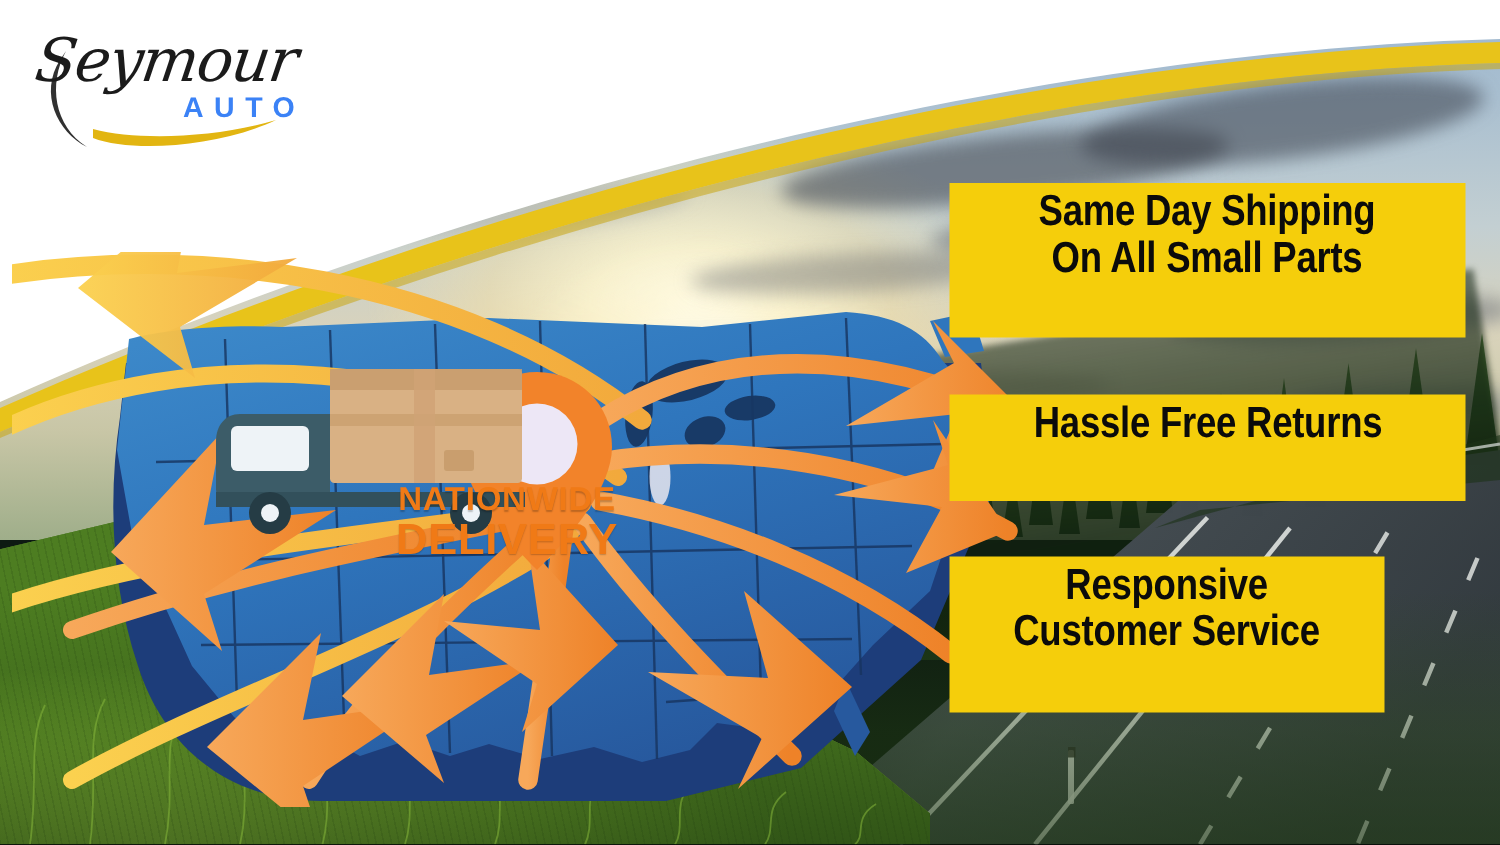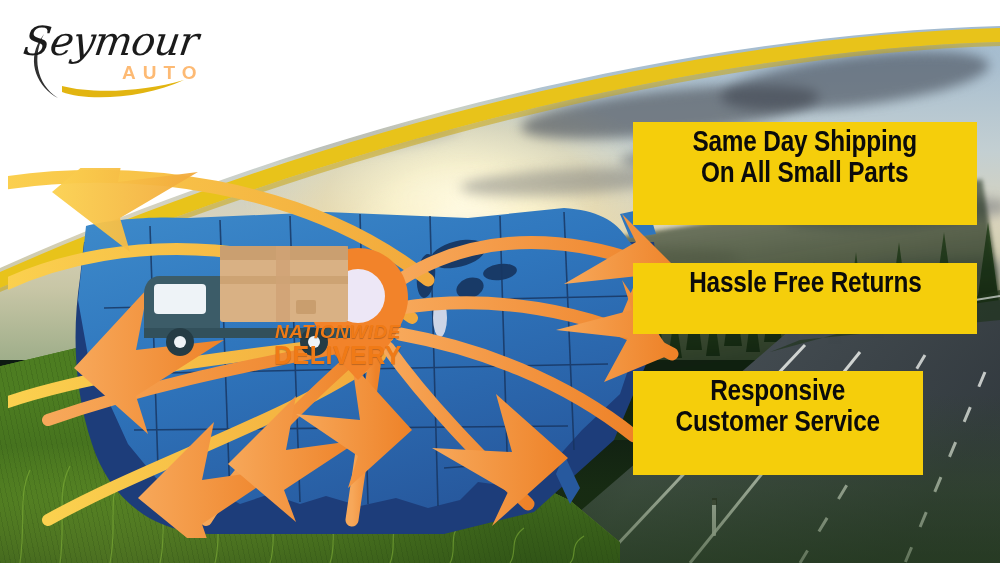--- a/index.html
+++ b/index.html
@@ -67,22 +67,22 @@
 
   
   .map { position:absolute; left:8px; top:168px; width:700px; height:370px; }
 
   
   .nw-text {
     position:absolute; left:258px; top:322px; width:160px; text-align:center;
     color:#F07A16; font-weight:800; letter-spacing:.5px; line-height:1.04;
     text-shadow:0 1px 1px rgba(0,0,0,.22);
   }
-  .nw-text .l1 { font-size:19px;font-style:italic; }
-  .nw-text .l2 { font-size:25px; }
+  .nw-text .l1 { font-size:22px; }
+  .nw-text .l2 { font-size:29px; }
 
   
   .box {
     position:absolute; background:#F5CE0B; display:flex; align-items:flex-start; justify-content:center;
     text-align:center; padding:4px 10px;
   }
   .box span {
     color:#0b0b0b; font-weight:800; line-height:1.08; letter-spacing:-.2px;
     transform:scaleX(.84); transform-origin:center; display:block; white-space:pre-line;
   }
@@ -95,21 +95,21 @@
 
   
   .logo { position:absolute; left:18px; top:14px; width:190px; height:92px; }
   .logo-script {
     position:absolute; left:6px; top:4px; font-family:"DejaVu Serif", serif;
     font-style:italic; font-size:40px; color:#1b1b1b; letter-spacing:-1px;
     transform:skewX(-8deg);
   }
   .logo-auto {
     position:absolute; left:104px; top:48px; font-size:19px; font-weight:700;
-    color:#fdba74; letter-spacing:7px;
+    color:#3b82f6; letter-spacing:7px;
   }
 </style>
 </head>
 <body>
 
 <div id="stage">
 
   <div class="bg">
     <div class="sky"></div>
     <div class="sunglow"></div>

